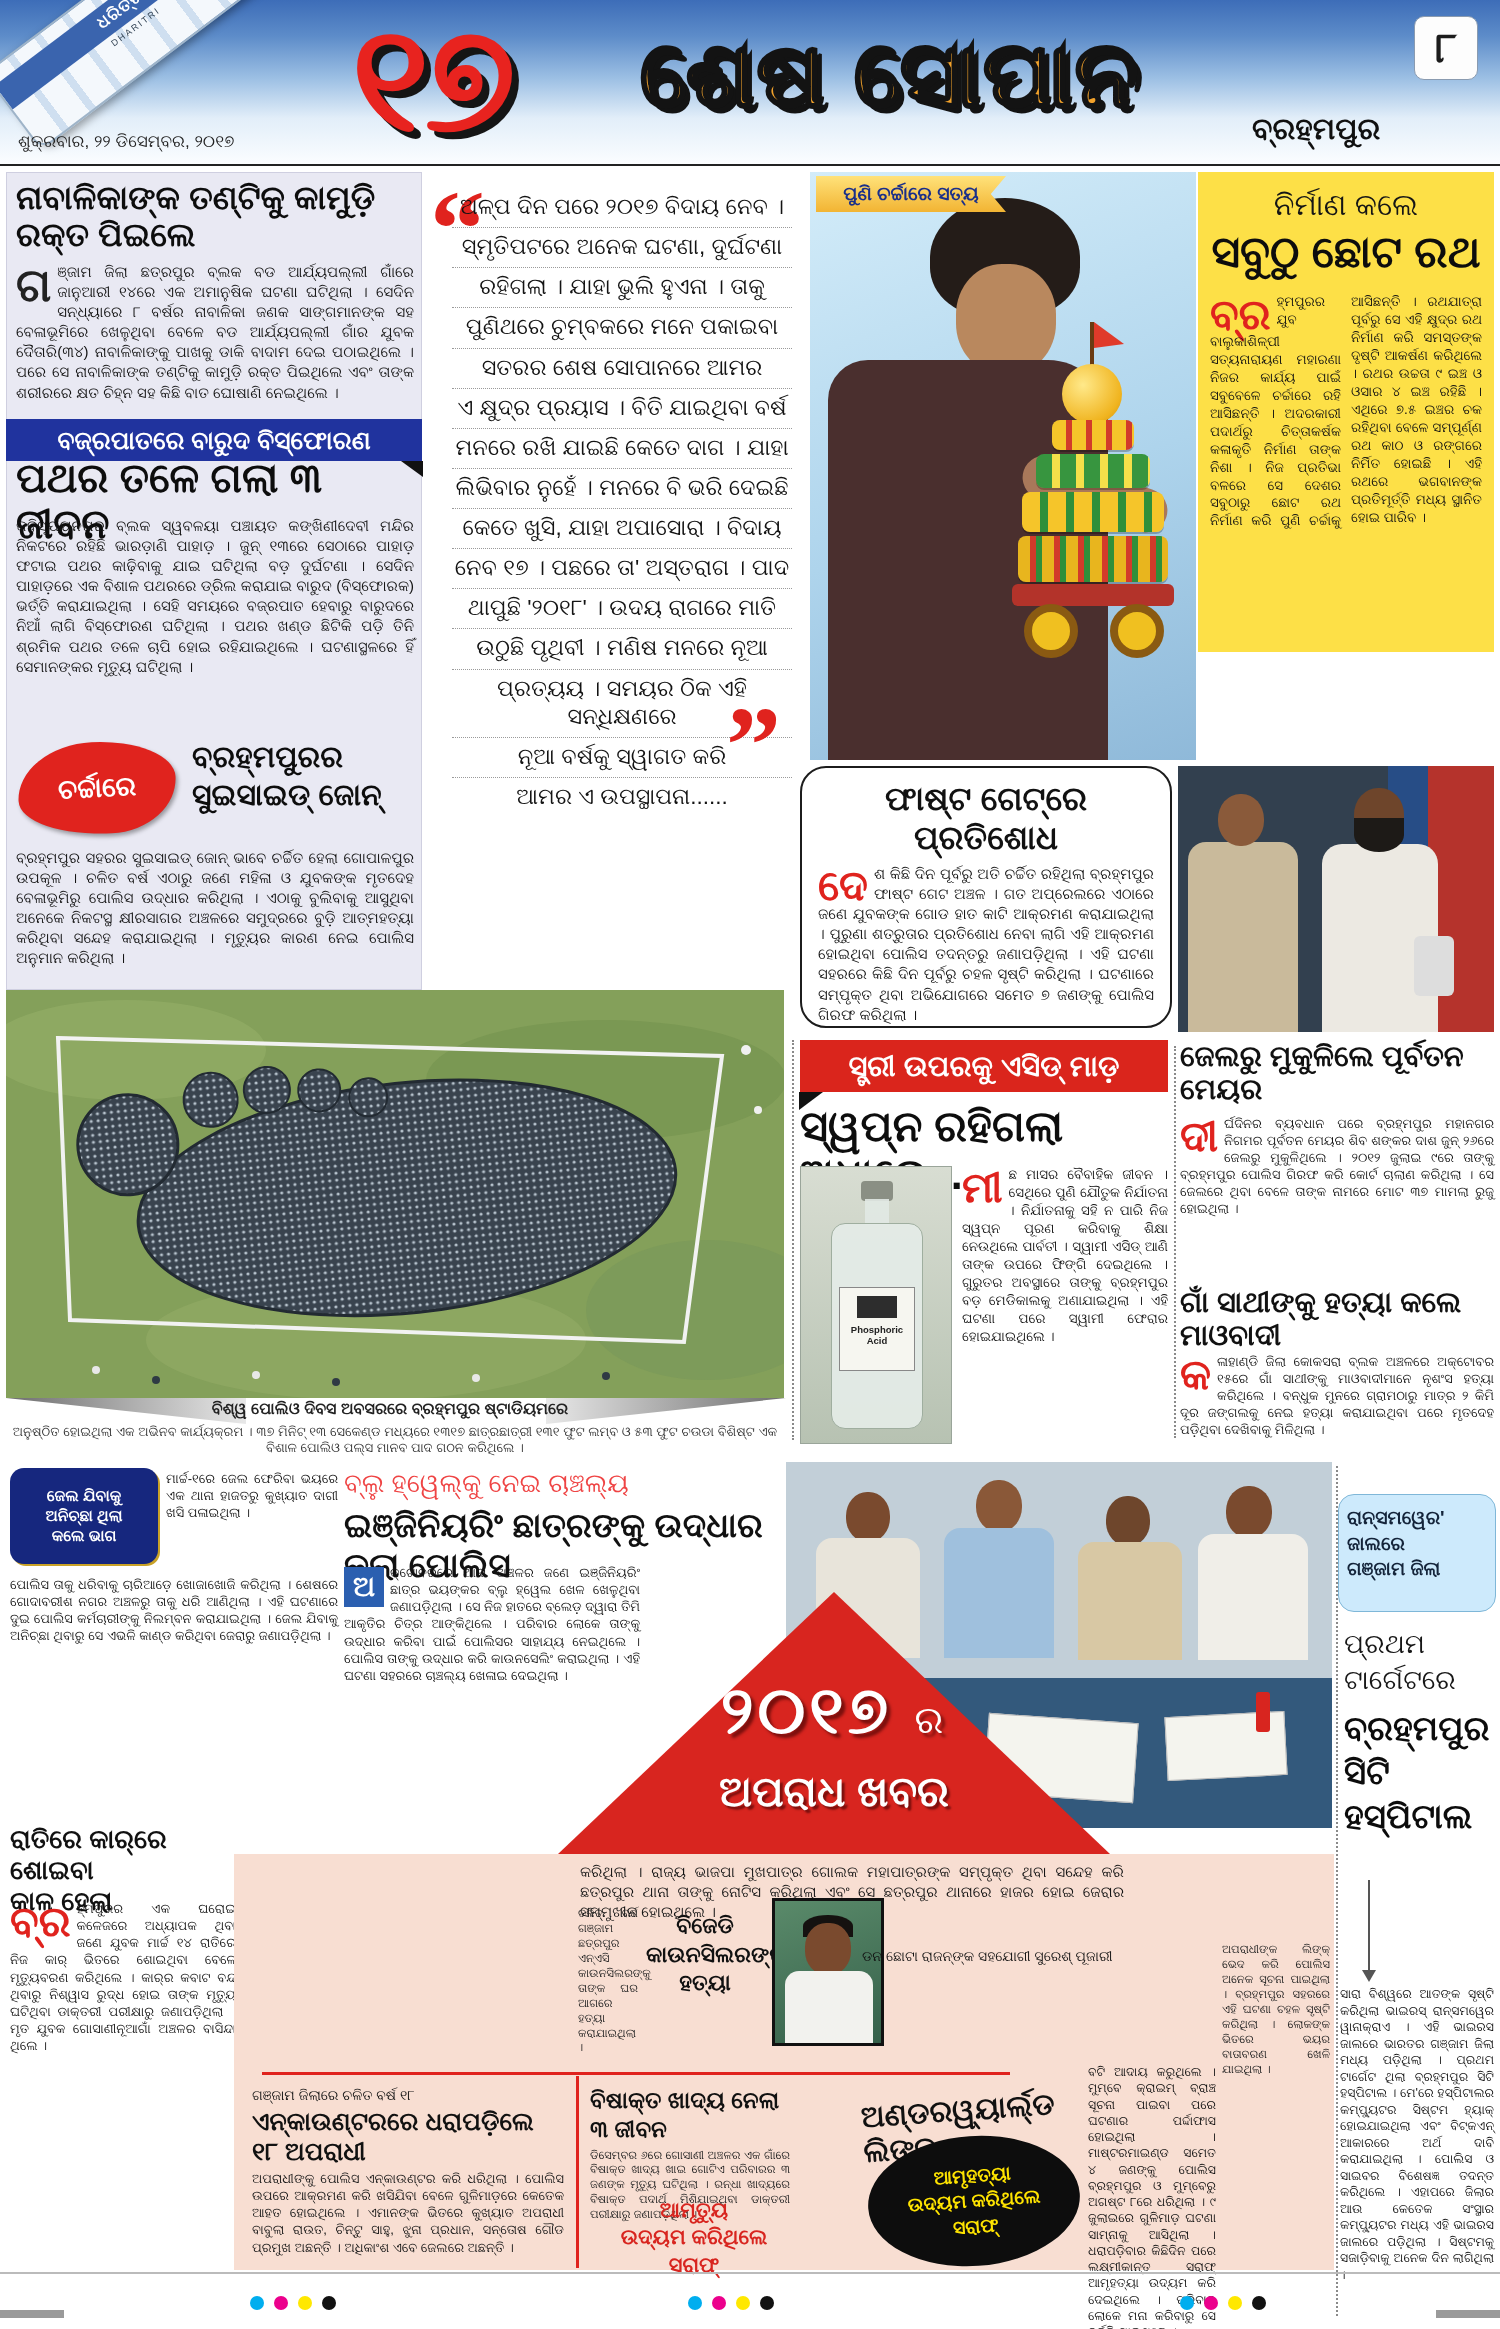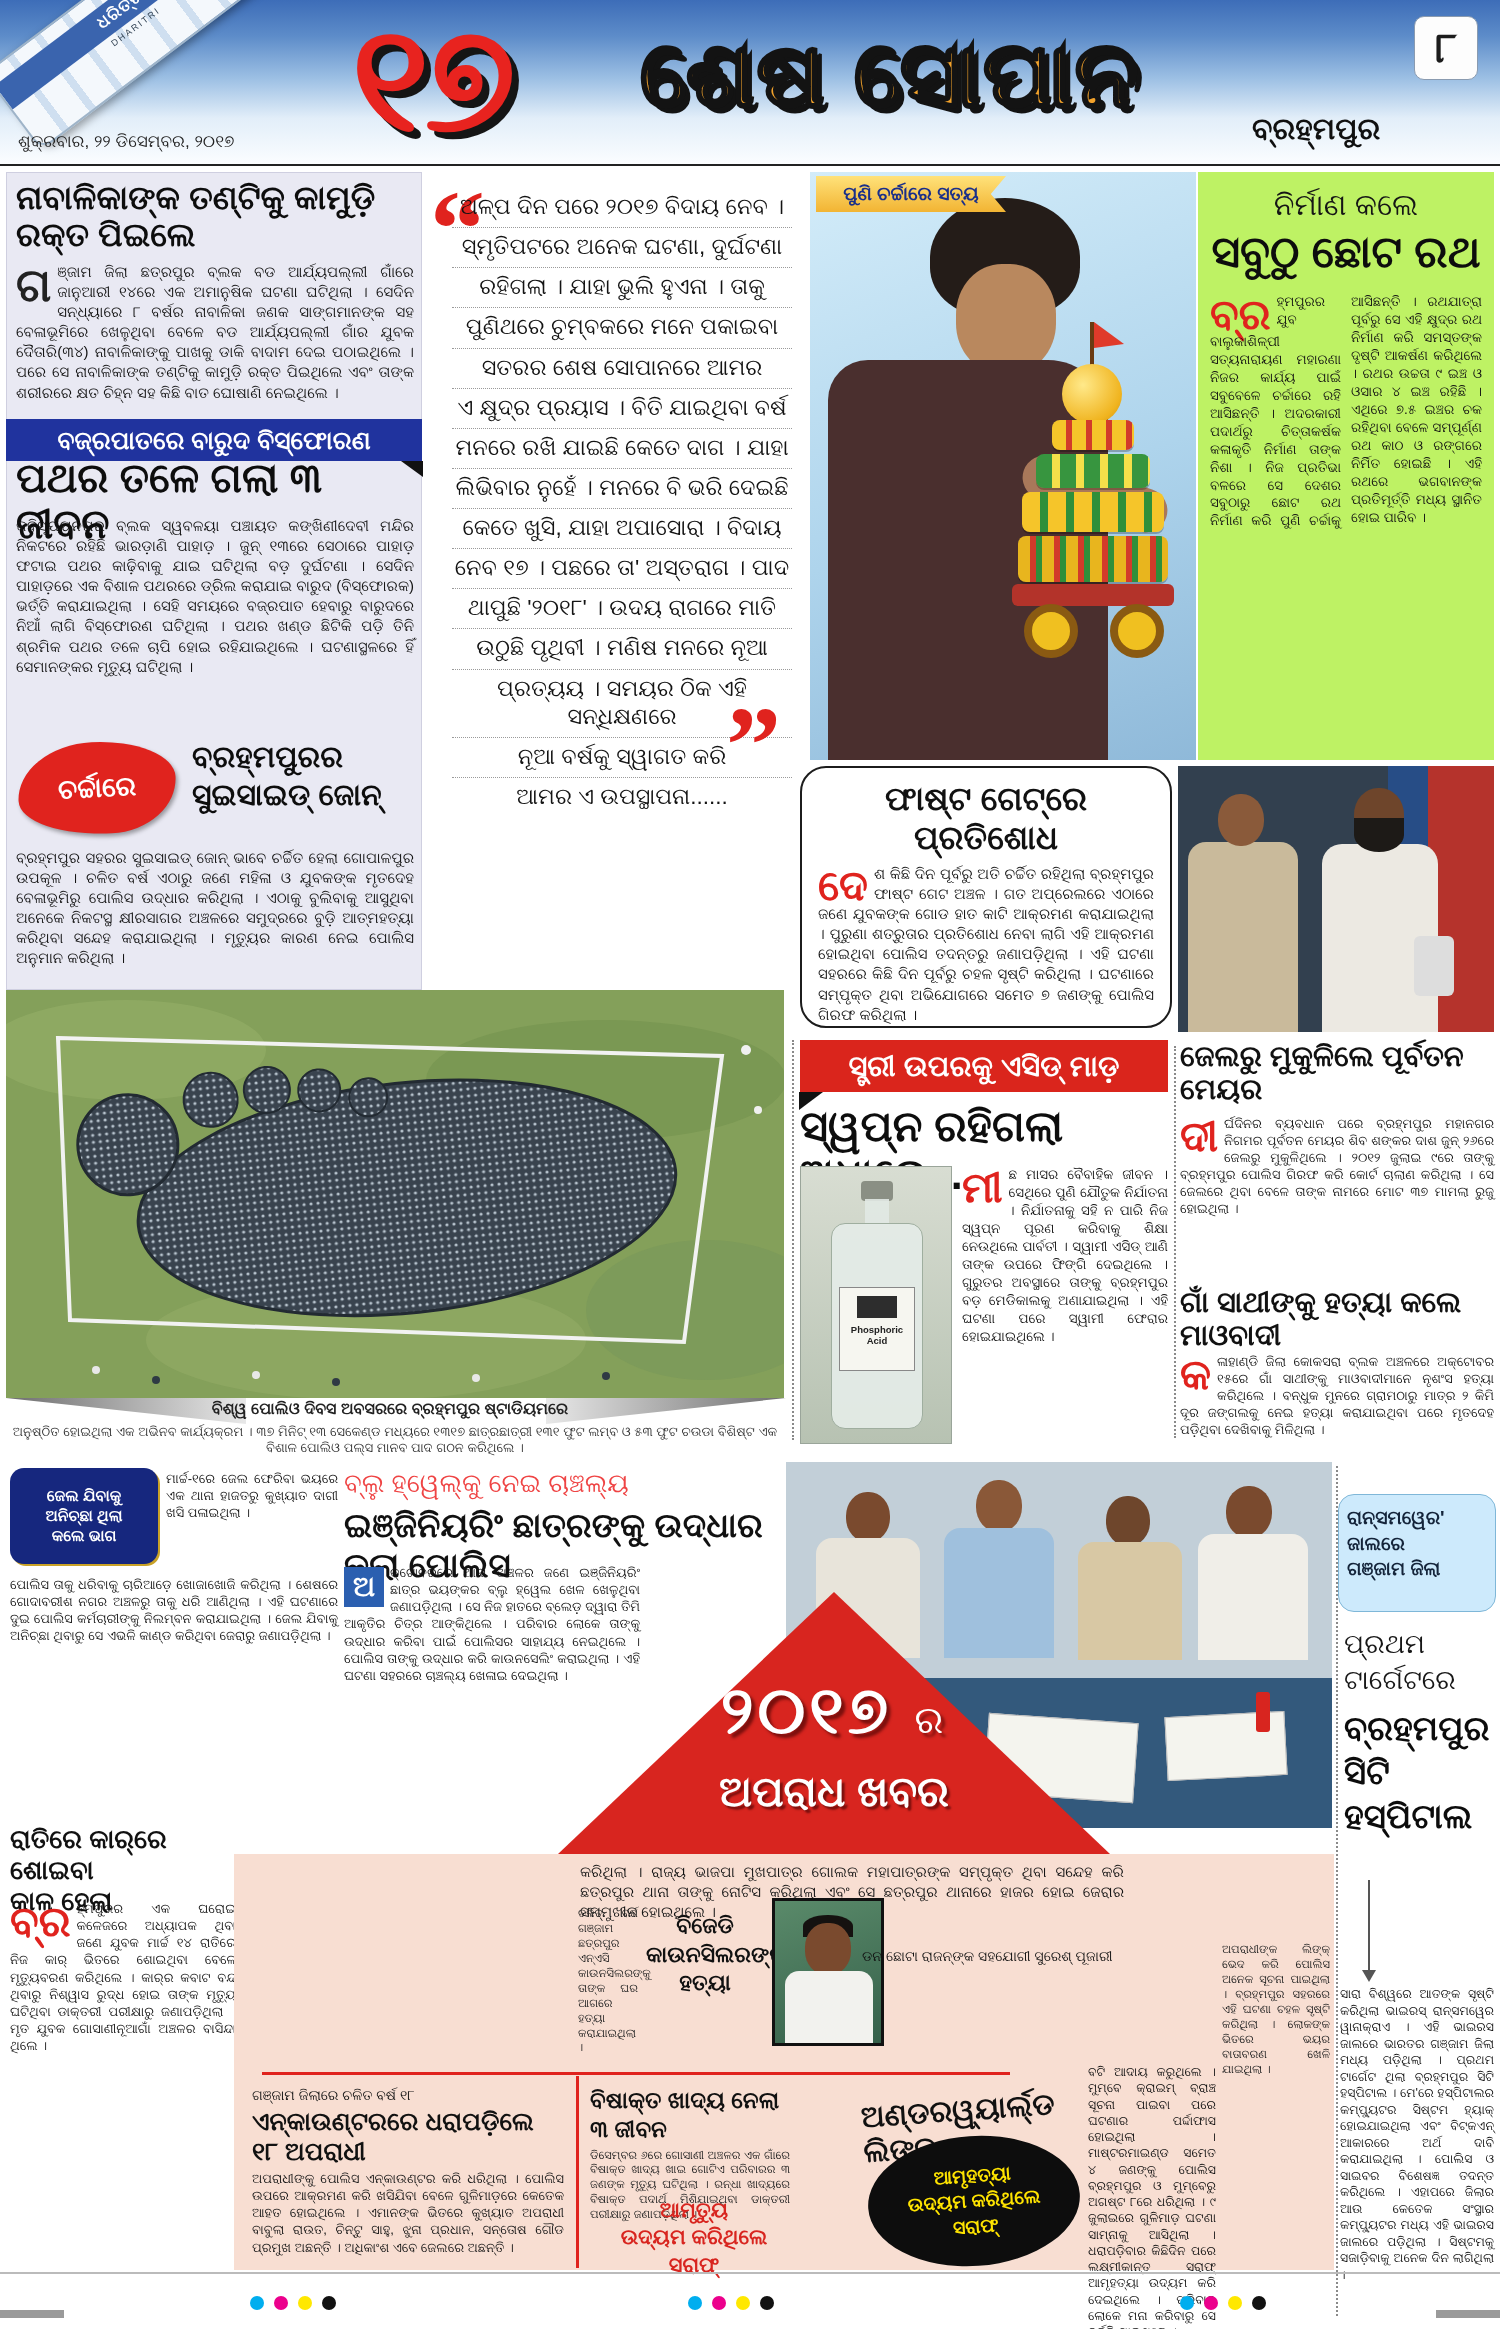--- a/index.html
+++ b/index.html
@@ -86,21 +86,21 @@
   .t3 { top:170px; left:4px;  width:142px; height:40px; background:repeating-linear-gradient(90deg,#f5c52a 0 18px,#2f8f3a 18px 26px); }
   .t4 { top:214px; left:0;    width:150px; height:46px; background:repeating-linear-gradient(90deg,#e8b51e 0 12px,#d23b2a 12px 18px,#2f8f3a 18px 24px); }
   .ch-base { position:absolute; top:262px; left:-6px; width:162px; height:22px; background:#b3332a; border-radius:6px; }
   .ch-wheel { position:absolute; top:282px; width:54px; height:54px; border-radius:50%;
     background:#f0c020; border:8px solid #8a5a12; }
   .w1 { left:6px; } .w2 { left:92px; }
   #chariot-ribbon { left:816px; top:176px; width:190px; height:36px;
     background:linear-gradient(180deg,#ffe27a,#f2b433); color:#1a2f8a; font-weight:bold; font-size:19px;
     display:flex; align-items:center; justify-content:center;
     clip-path:polygon(0 0,100% 0,92% 50%,100% 100%,0 100%); box-shadow:2px 2px 3px rgba(0,0,0,.3); }
-  #right-panel { left:1198px; top:172px; width:296px; height:588px; background:#bef264; padding:12px 12px 10px; }
+  #right-panel { left:1198px; top:172px; width:296px; height:480px; background:#fde047; padding:12px 12px 10px; }
   #right-panel .kicker { text-align:center; font-size:30px; color:#151515; margin-top:4px; }
   #right-panel .head { text-align:center; font-size:44px; font-weight:bold; color:#0d0d0d; margin:6px 0 18px; line-height:1.05; }
   #chariot-body { column-count:2; column-gap:10px; font-size:13.5px; line-height:1.33; text-align:justify; height:440px; overflow:hidden; }
 
   
   #fastgate-box { left:800px; top:766px; width:372px; height:262px; background:#fff;
     border:2px solid #1c1c1c; border-radius:26px; padding:12px 16px; }
   #fastgate-box .head { text-align:center; font-size:33px; font-weight:bold; margin-bottom:6px; }
   #men-photo { left:1178px; top:766px; width:316px; height:266px; background:#32404f; overflow:hidden; }
   #men-photo .redwall { position:absolute; right:0; top:0; width:96px; height:100%; background:#b5332c; }

